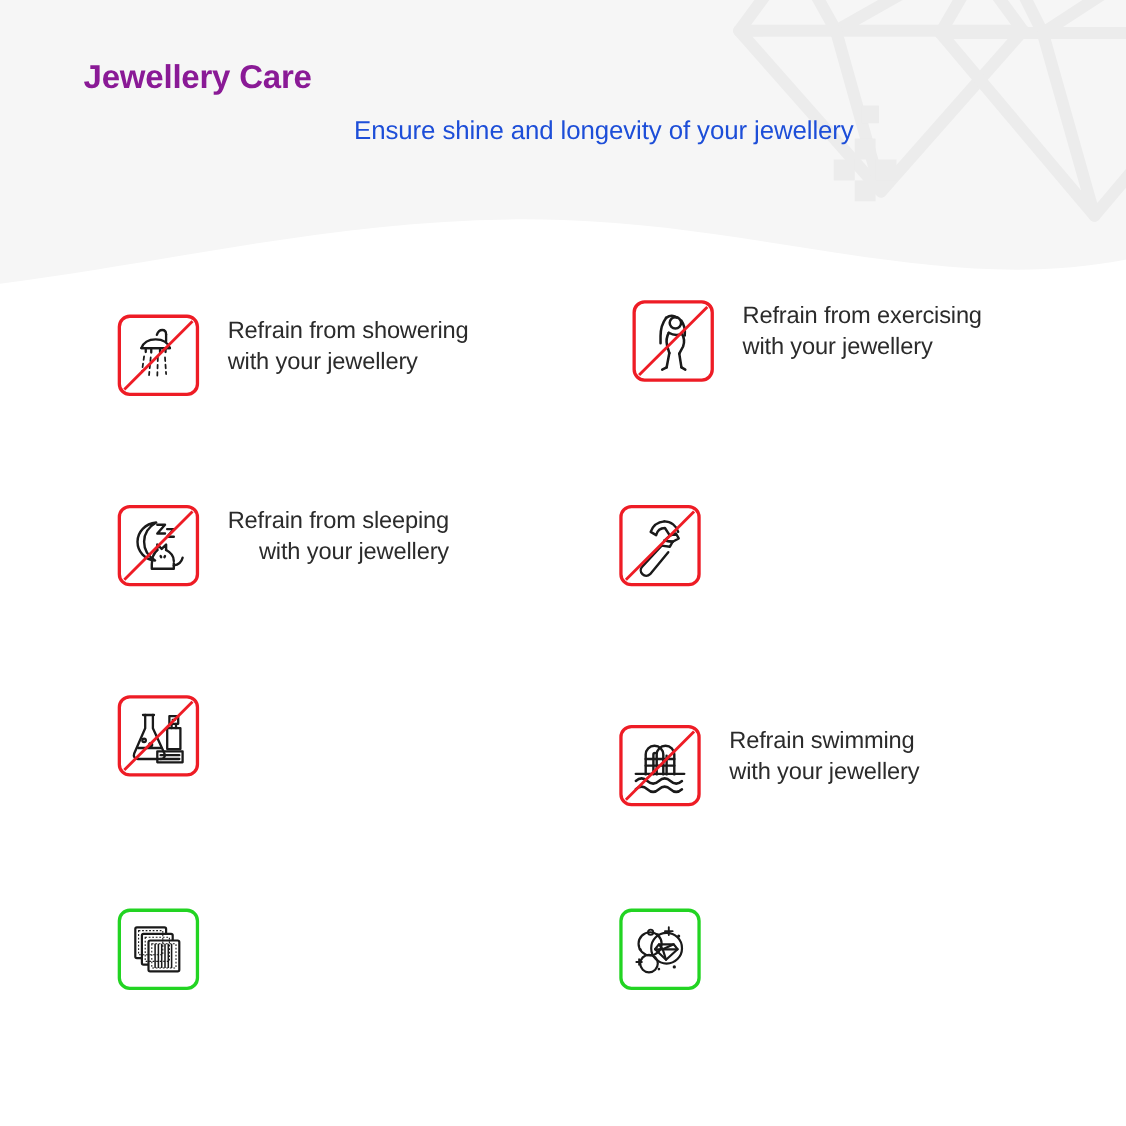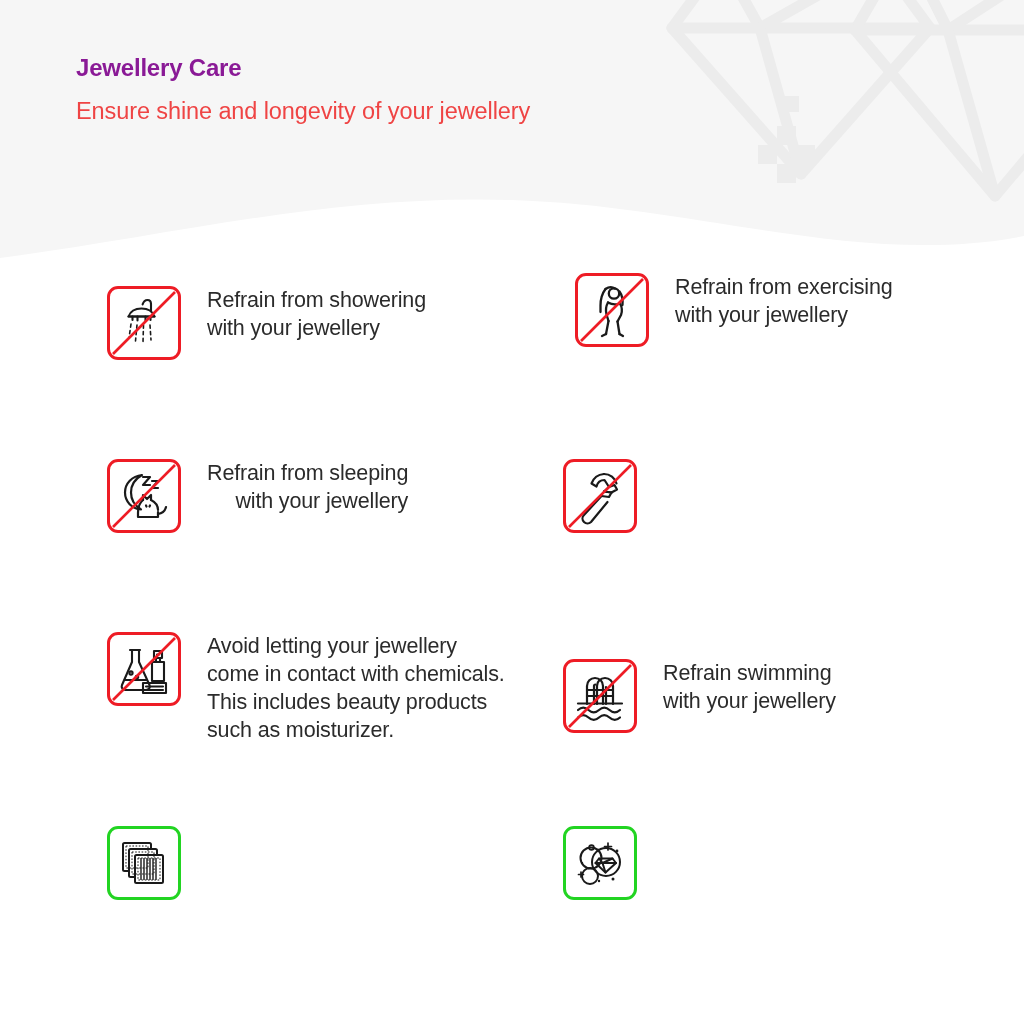--- a/index.html
+++ b/index.html
@@ -50,35 +50,36 @@
 
   .header-text {
     position: absolute;
     left: 76px;
     top: 54px;
     width: 700px;
   }
   .page-title {
     margin: 0;
     font-family: "Liberation Sans", sans-serif;
-    font-size: 24px;
+    font-size: 30px;
     font-weight: bold;
     letter-spacing: -0.2px;
     color: #8A1A96;
     line-height: 1.15;
   }
   .page-subtitle {
     margin: 0;
     padding-top: 15px;
     font-family: "Liberation Sans", sans-serif;
     font-size: 23.5px;
     font-weight: normal;
-    color: #ef4444;
+    color: #1d4ed8;
     line-height: 1.2;
     letter-spacing: -0.1px;
+    text-align: right;
   }
 
   
   .tips {
     position: absolute;
     left: 0;
     top: 270px;
     width: 1024px;
     height: 680px;
   }
@@ -264,24 +265,20 @@
             <path d="M46,23 L46,27 M50,23 L50,27"></path>
             <path d="M42,27 L54,27 L54,46 L42,46 Z"></path>
             <path d="M47,19.5 L49,19.5"></path>
 
             <path d="M33,48 L56,48 L56,58 L33,58 Z"></path>
             <path d="M36,51.5 L53,51.5 M36,55 L53,55"></path>
           </g>
           <path d="M3,65 L65,3" stroke="#EE1C25" stroke-width="2.6" fill="none"></path>
         </svg>
       </div>
-      <div class="tip-text">Avoid letting your jewellery
-come in contact with chemicals.
-This includes beauty products
-such as moisturizer.</div>
     </div>
 
     <div class="tip" style="left:563px; top:389px;">
       <div class="tip-icon danger">
         <svg viewBox="0 0 68 68" width="68" height="68">
           <g fill="none" stroke="#1A1A1A" stroke-width="2.2" stroke-linecap="round" stroke-linejoin="round">
             <path d="M21,42 L21,24 C21,19.5 24.5,16 29,16 C33.5,16 37,19.5 37,24 L37,42"></path>
             <path d="M28,42 L28,24 C28,23 28.5,22.5 29.5,22.5"></path>
             <path d="M31,42 L31,24 C31,19.5 34.5,16 39,16 C43.5,16 47,19.5 47,24 L47,42"></path>
             <path d="M40,42 L40,25"></path>

